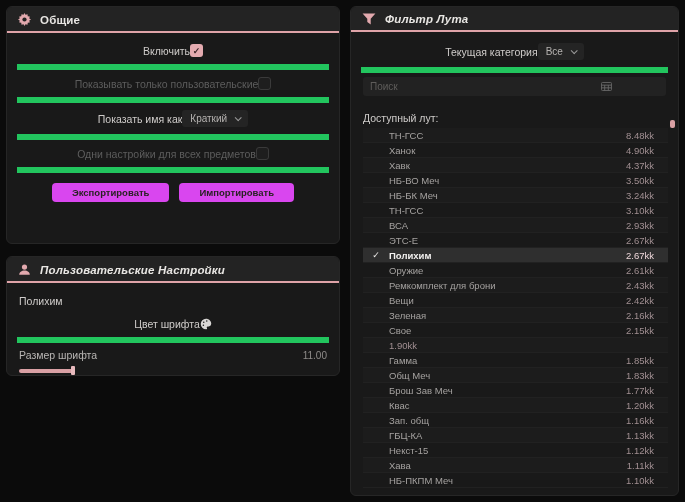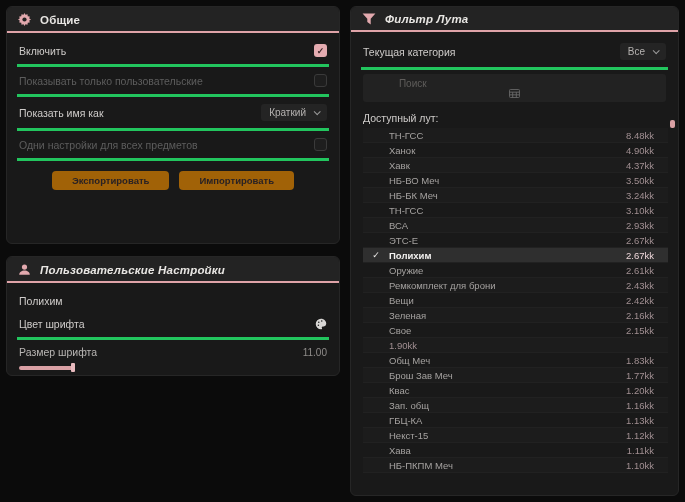--- a/index.html
+++ b/index.html
@@ -28,22 +28,22 @@
   }
   .panel-title { font-size:11.5px; font-weight:bold; color:#e8e6e3; letter-spacing:.2px; }
   .panel-title.italic { font-style:italic; }
   .panel-body { padding:4px 10px; }
 
   .icon-pink { color:#e2a9ae; font-size:13px; line-height:1; }
   svg { display:block; }
 
   
   .srow {
-    display:flex; align-items:center; justify-content:space-between;
-    padding:7px 2px; border-bottom:3px solid #22c55e;
+    display:flex; align-items:center; justify-content:center;
+    padding:7px 2px; border-bottom:6px solid #22c55e;
     font-size:10.5px; color:#cfccca; min-height:26px;
   }
   .srow.disabled { color:#5d5d5d; }
 
   .checkbox {
     width:13px; height:13px; border-radius:3px;
     display:flex; align-items:center; justify-content:center;
     font-size:9px; cursor:pointer;
   }
   .checkbox.checked { background:#e4abb0; color:#3a2326; font-weight:bold; }
@@ -55,21 +55,21 @@
     padding:3px 8px; font-size:10px; color:#b5b2b0; cursor:pointer;
   }
   .chev {
     width:5px; height:5px;
     border-right:1.4px solid #9a9a9a; border-bottom:1.4px solid #9a9a9a;
     transform:rotate(45deg) translateY(-1px); display:inline-block;
   }
 
   .btn-row { display:flex; justify-content:center; gap:10px; padding:10px 0 8px 0; }
   .pink-btn {
-    background:#a16207; color:#2a2224;
+    background:#d946ef; color:#2a2224;
     border:none; border-radius:4px;
     font-family:"Liberation Sans", sans-serif;
     font-size:9.5px; font-weight:bold;
     padding:4px 20px; cursor:pointer;
   }
 
   
   .item-name { font-size:10.5px; color:#cfccca; padding:8px 2px 4px 2px; }
   .slider-row { border-bottom:1px solid #242424; padding:6px 2px 8px 2px; font-size:10.5px; }
   .slider-top { display:flex; justify-content:space-between; align-items:center; color:#b9b6b4; }
@@ -80,23 +80,23 @@
   .text-input {
     width:100%; background:transparent; border:none; outline:none;
     color:#8f8c8a; font-size:13px; padding:8px 2px;
     font-family:"Liberation Sans", sans-serif;
   }
   .text-input::placeholder { color:#7d7a78; }
   .input-row { border-bottom:1px solid #242424; }
 
   
   .search-box {
-    display:flex; align-items:center; justify-content:flex-end;
+    display:flex; align-items:center; justify-content:flex-start;
     background:#222222; border-radius:3px;
-    margin:4px 2px 6px 2px; padding:4px 7px;flex-direction:column;
+    margin:4px 2px 12px 2px; padding:4px 7px;
   }
   .search-input {
     background:transparent; border:none; outline:none;
     color:#b5b2b0; font-size:10px; width:80%;
     font-family:"Liberation Sans", sans-serif;
   }
   .search-input::placeholder { color:#5f5d5b; }
   .section-label { font-size:10.5px; color:#cfccca; padding:4px 2px 4px 2px; }
 
   .loot-list { margin:0 0 0 2px; }
@@ -307,20 +307,25 @@
               <span class="check"></span>
               <span class="iname">Свое</span>
               <span class="ival">2.15kk</span>
             </div>
             <div class="loot-row">
               <span class="check"></span>
               <span class="ival">1.90kk</span>
             </div>
             <div class="loot-row">
               <span class="check"></span>
+              <span class="iname">Гамма</span>
+              <span class="ival">1.85kk</span>
+            </div>
+            <div class="loot-row">
+              <span class="check"></span>
               <span class="iname">Общ Меч</span>
               <span class="ival">1.83kk</span>
             </div>
             <div class="loot-row">
               <span class="check"></span>
               <span class="iname">Брош Зав Меч</span>
               <span class="ival">1.77kk</span>
             </div>
             <div class="loot-row">
               <span class="check"></span>

